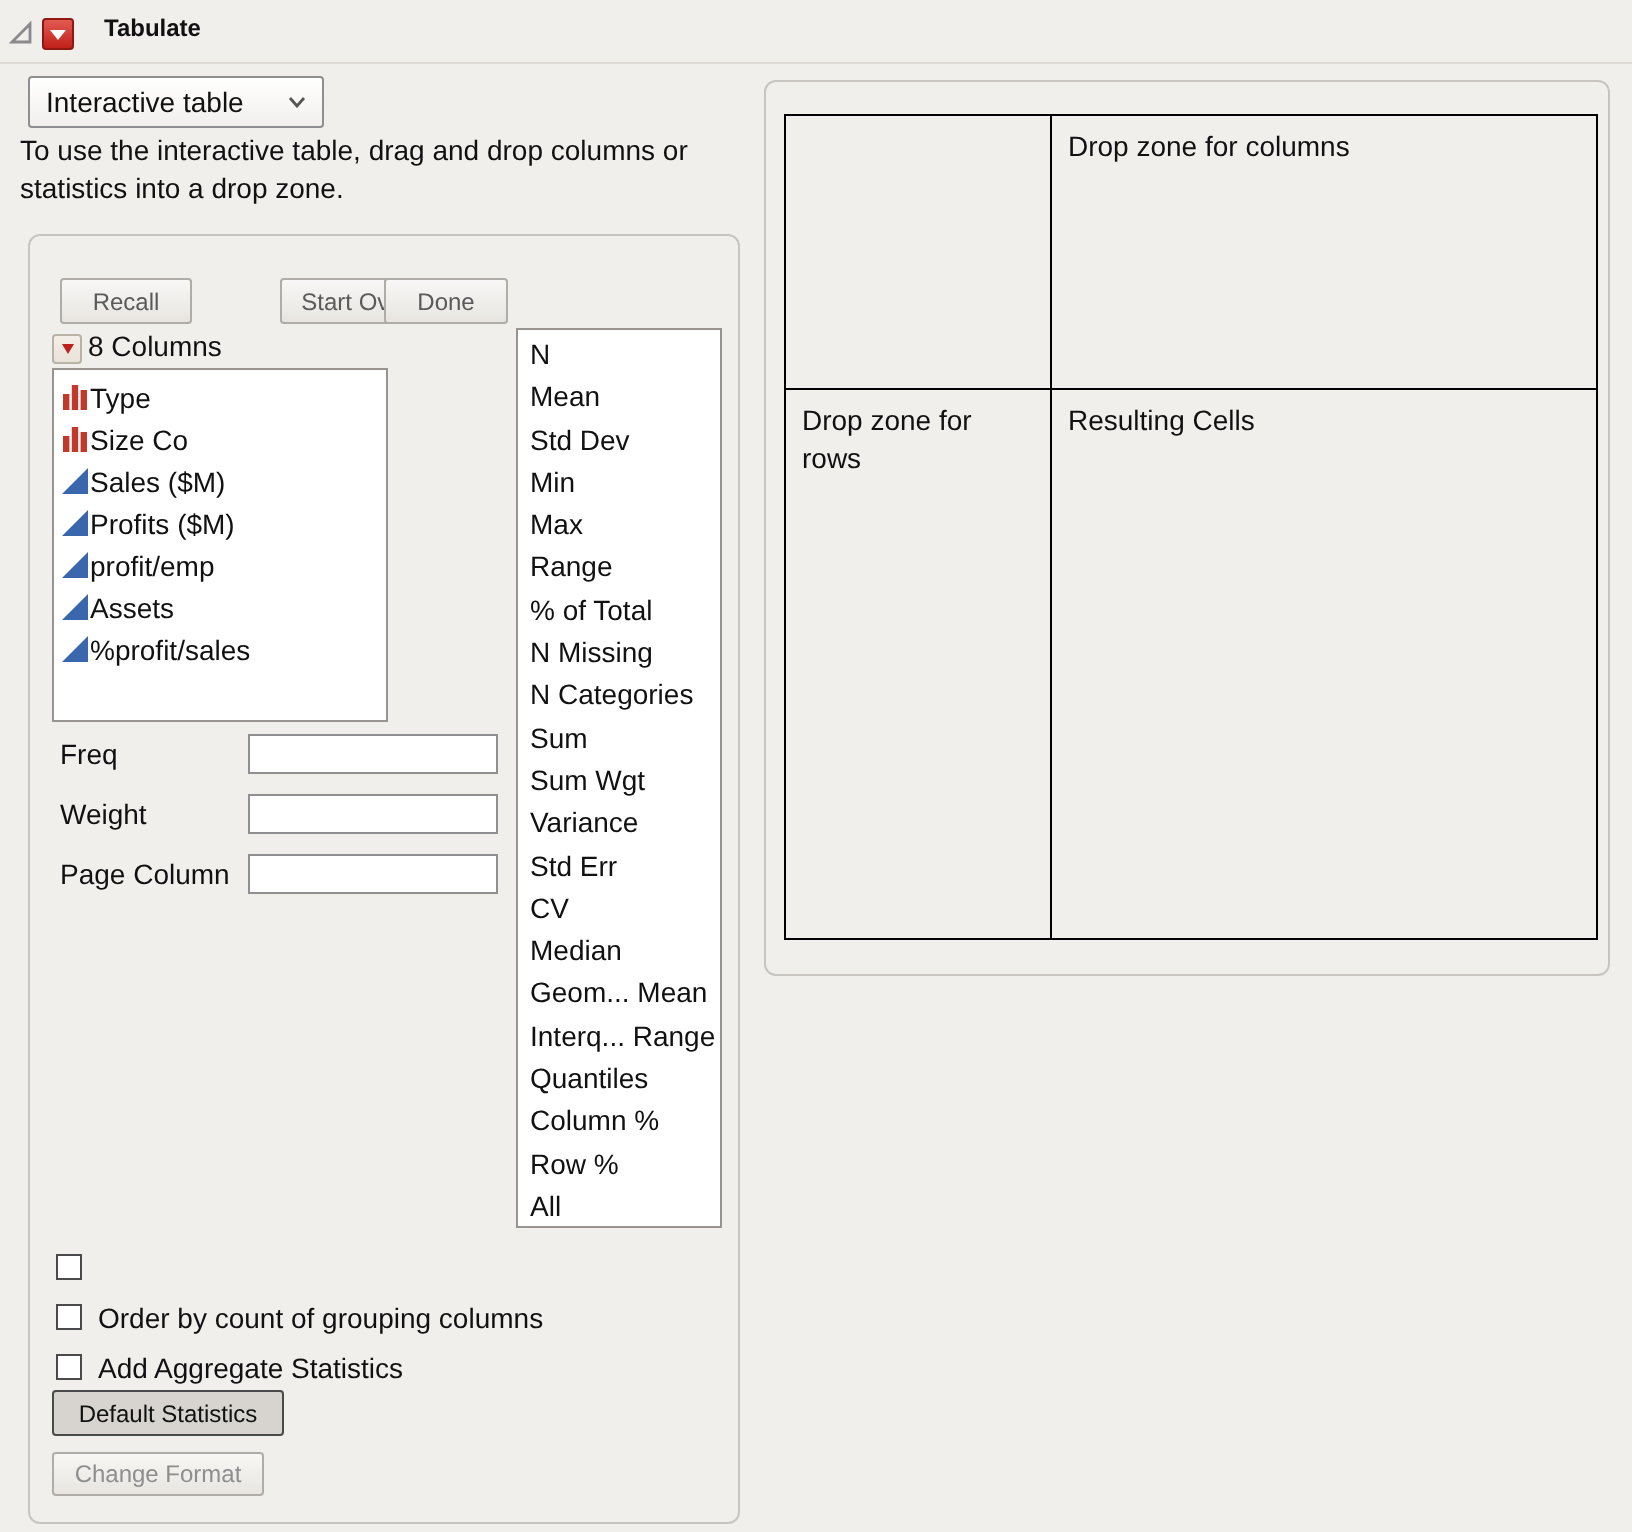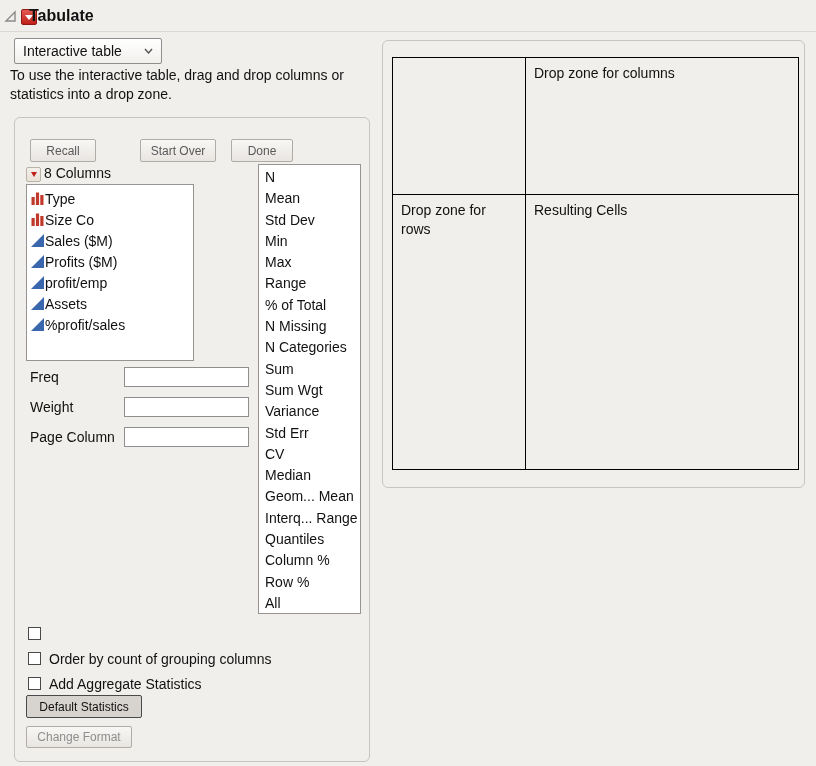--- a/index.html
+++ b/index.html
@@ -13,21 +13,21 @@
 
   
   .header { position:absolute; left:0; top:0; width:816px; height:31px;
             border-bottom:1px solid #dcd9d4; }
   .disclosure { position:absolute; left:4px; top:10px; width:13px; height:13px; cursor:pointer; }
   .redtri { position:absolute; left:21px; top:9px; width:14px; height:14px;
             background:linear-gradient(#e25a52,#c0211a); border:1px solid #8f1812; border-radius:2px;
             display:flex; align-items:center; justify-content:center; cursor:pointer; }
   .redtri::after { content:""; width:0; height:0; border-left:4px solid transparent;
             border-right:4px solid transparent; border-top:5px solid #fff; }
-  .title { position:absolute; left:29px; top:7px; font-size:16px; font-weight:bold; }
+  .title { position:absolute; left:52px; top:7px; font-size:12px; font-weight:bold; }
 
   
   .dropdown { position:absolute; left:14px; top:38px; width:148px; height:25px;
               background:linear-gradient(#ffffff,#f2f0ed); border:1px solid #8f8f8f; border-radius:2px;
               display:flex; align-items:center; padding:12px 8px; box-sizing:border-box; cursor:pointer; }
   .dropdown .dd-label { flex:1; }
   .chev { width:9px; height:6px; }
 
   .instruction { position:absolute; left:10px; top:66px; width:372px; line-height:19px; }
 
@@ -35,21 +35,21 @@
   .panel { position:absolute; border:1px solid #c8c5c0; border-radius:6px; box-sizing:border-box; }
   .left-panel  { left:14px;  top:117px; width:356px; height:645px; }
   .right-panel { left:382px; top:40px;  width:423px; height:448px; }
 
   
   .btn { position:absolute; display:flex; align-items:center; justify-content:center;
          background:linear-gradient(#f8f7f5,#e8e5e1); border:1px solid #b0ada8; border-radius:2px;
          color:#5a5a5a; font-size:12px; box-sizing:border-box; cursor:pointer; }
   .btn-recall { left:30px;  top:139px; width:66px; height:23px; }
   .btn-start  { left:106px; top:139px; width:76px; height:23px;margin-left:34px; }
-  .btn-done   { left:192px; top:139px; width:62px; height:23px;margin-left:39px; }
+  .btn-done   { left:192px; top:139px; width:62px; height:23px; }
 
   
   .redtri-sm { position:absolute; left:26px; top:167px; width:13px; height:13px;
                background:linear-gradient(#f4efe9,#e9e2d8); border:1px solid #b9b2a6; border-radius:2px;
                display:flex; align-items:center; justify-content:center; cursor:pointer; }
   .redtri-sm::after { content:""; width:0; height:0; border-left:3.5px solid transparent;
                border-right:3.5px solid transparent; border-top:5px solid #c0211a; }
   .columns-label { position:absolute; left:44px; top:165px; }
 
   .listbox { position:absolute; background:#fff; border:1px solid #969390; box-sizing:border-box; }

